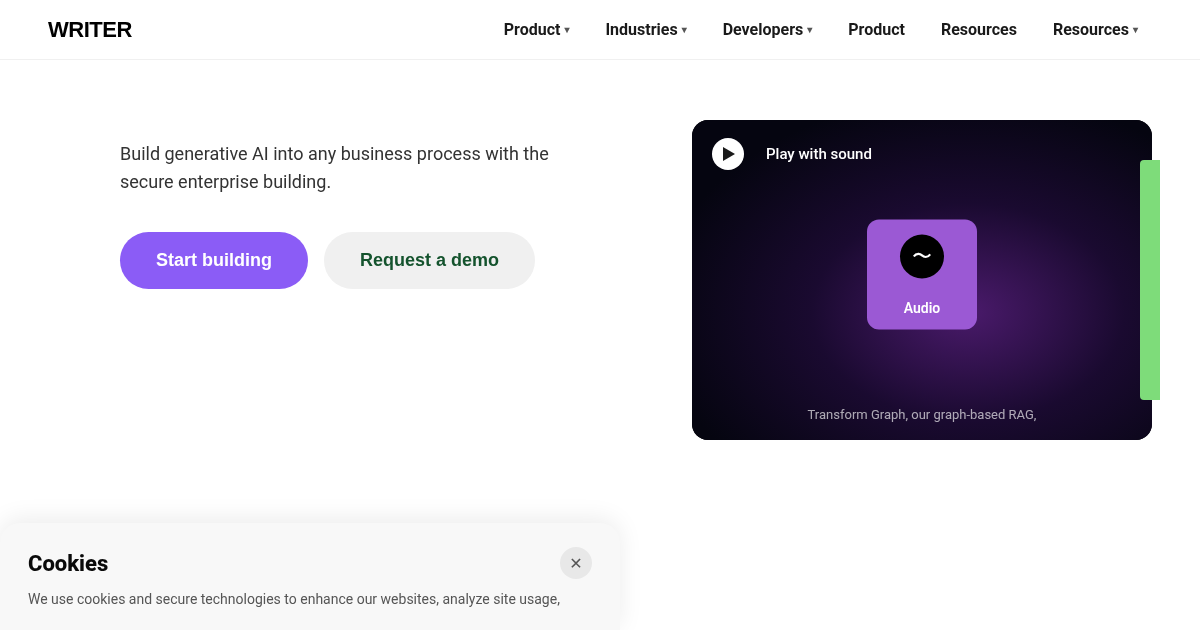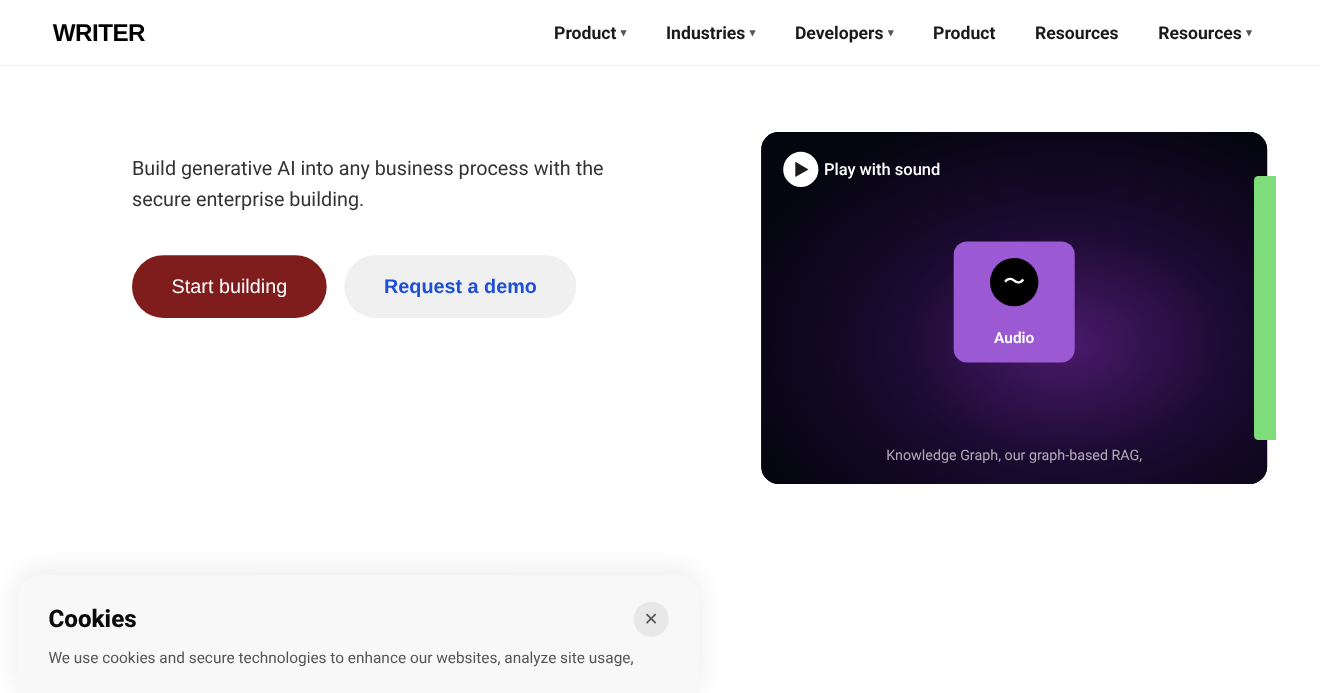--- a/index.html
+++ b/index.html
@@ -95,34 +95,34 @@
       max-width: 480px;
     }
 
     .cta-buttons {
       display: flex;
       align-items: center;
       gap: 16px;
     }
 
     .btn-primary {
-      background: #7f1d1d;
+      background: #8b5cf6;
       color: #ffffff;
       border: none;
       border-radius: 50px;
       padding: 18px 36px;
       font-size: 18px;
-      font-weight: 400;
+      font-weight: 700;
       cursor: pointer;
       white-space: nowrap;
     }
 
     .btn-secondary {
       background: #f0f0f0;
-      color: #1d4ed8;
+      color: #14532d;
       border: none;
       border-radius: 50px;
       padding: 18px 36px;
       font-size: 18px;
       font-weight: 700;
       cursor: pointer;
       white-space: nowrap;
     }
 
     
@@ -148,21 +148,21 @@
       inset: 0;
       background: radial-gradient(ellipse at 60% 60%, #4a1a6b 0%, #1a0a30 40%, #050510 80%);
     }
 
     .play-button-row {
       position: absolute;
       top: 18px;
       left: 20px;
       display: flex;
       align-items: center;
-      gap: 5px;
+      gap: 22px;
       z-index: 5;
     }
 
     .play-circle {
       width: 32px;
       height: 32px;
       background: #ffffff;
       border-radius: 50%;
       display: flex;
       align-items: center;
@@ -251,21 +251,20 @@
     
     .cookies-banner {
       position: absolute;
       bottom: 0;
       left: 0;
       width: 620px;
       background: #f8f8f8;
       border-radius: 20px 20px 0 0;
       padding: 24px 28px 20px;
       box-shadow: 0 -4px 24px rgba(0,0,0,0.08);
-      margin-left: 16px;
     }
 
     .cookies-header {
       display: flex;
       align-items: center;
       justify-content: space-between;
       margin-bottom: 10px;
     }
 
     .cookies-title {
@@ -331,21 +330,21 @@
         <span class="play-label">Play with sound</span>
       </div>
 
       <div class="audio-card">
         <div class="audio-icon">
           <span class="audio-icon-inner">〜</span>
         </div>
         <span class="audio-label">Audio</span>
       </div>
 
-      <div class="video-caption">Knowledge Graph, our graph-based RAG,</div>
+      <div class="video-caption">Transform Graph, our graph-based RAG,</div>
     </div>
 
     <div class="green-accent"></div>
   </div>
 </main>
 
 <div class="cookies-banner">
   <div class="cookies-header">
     <span class="cookies-title">Cookies</span>
     <button class="cookies-close">✕</button>

